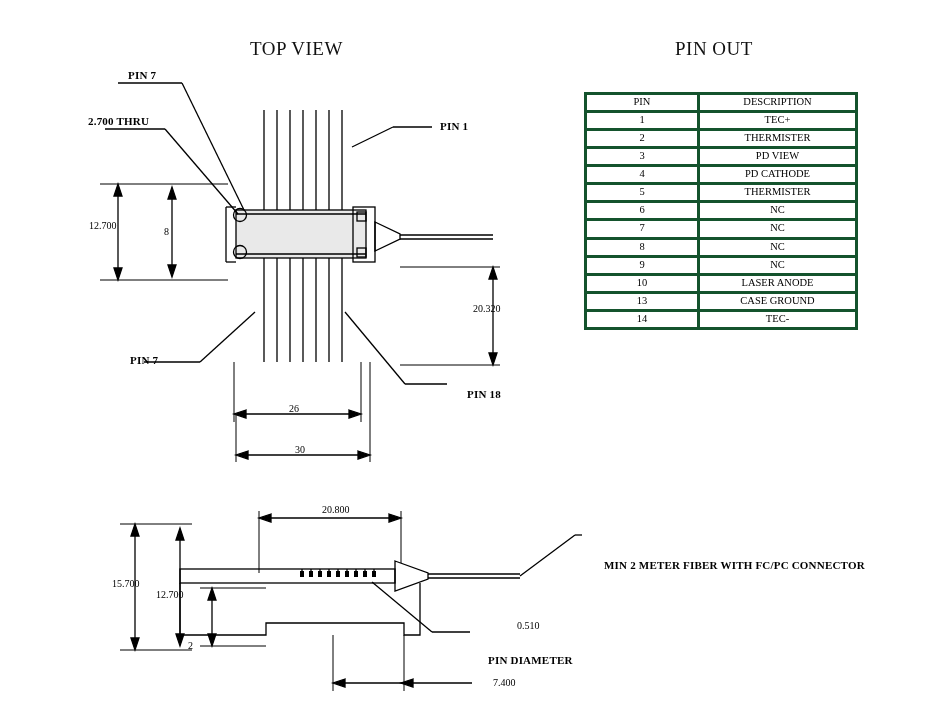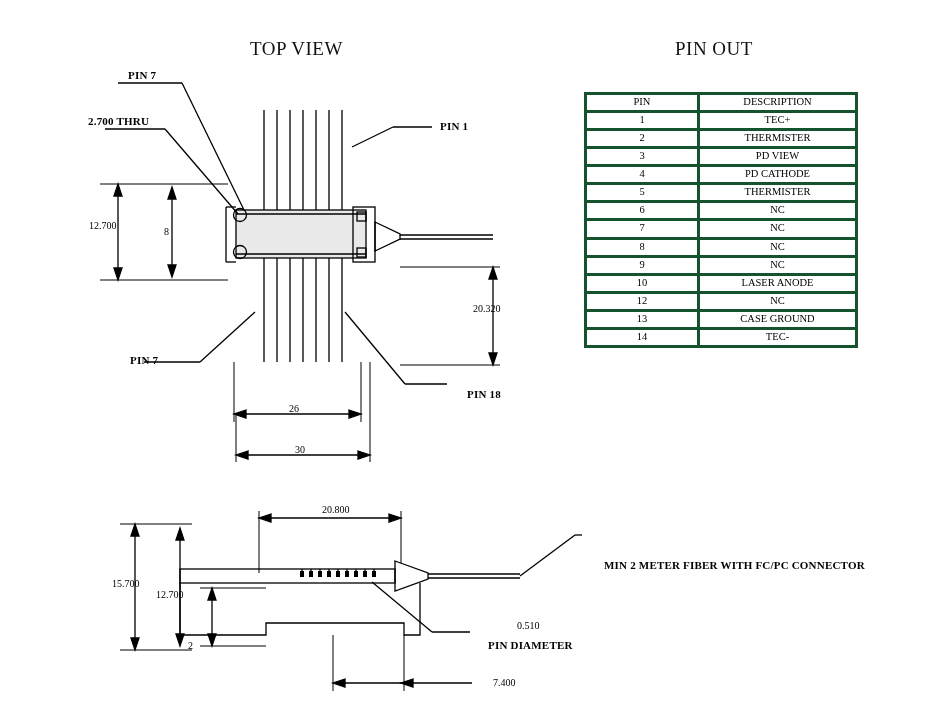--- a/index.html
+++ b/index.html
@@ -113,24 +113,20 @@
             <td class="col-pin">8</td>
             <td class="col-desc">NC</td>
           </tr>
           <tr>
             <td class="col-pin">9</td>
             <td class="col-desc">NC</td>
           </tr>
           <tr>
             <td class="col-pin">10</td>
             <td class="col-desc">LASER ANODE</td>
-          </tr>
-          <tr>
-            <td class="col-pin">12</td>
-            <td class="col-desc">NC</td>
           </tr>
           <tr>
             <td class="col-pin">13</td>
             <td class="col-desc">CASE GROUND</td>
           </tr>
           <tr>
             <td class="col-pin">14</td>
             <td class="col-desc">TEC-</td>
           </tr>
         </tbody>
@@ -296,16 +292,16 @@
       <path d="M413 192 L401 196 L413 200 Z" fill="#000"></path>
     </g>
   </svg>
 
   <div class="abs dim" style="left:322px; top:472px;">20.800</div>
   <div class="abs dim" style="left:112px; top:546px;">15.700</div>
   <div class="abs dim" style="left:156px; top:557px;">12.700</div>
   <div class="abs dim" style="left:188px; top:608px;">2</div>
   <div class="abs dim" style="left:493px; top:645px;">7.400</div>
   <div class="abs dim" style="left:517px; top:588px;text-align:center;">0.510</div>
-  <div class="abs ann" style="left:472px; top:607px;">PIN DIAMETER</div>
+  <div class="abs ann" style="left:472px; top:622px;">PIN DIAMETER</div>
   <div class="abs ann" style="left:588px; top:527px;">MIN 2 METER FIBER WITH FC/PC CONNECTOR</div>
 
 </div>
 
 </body></html>

